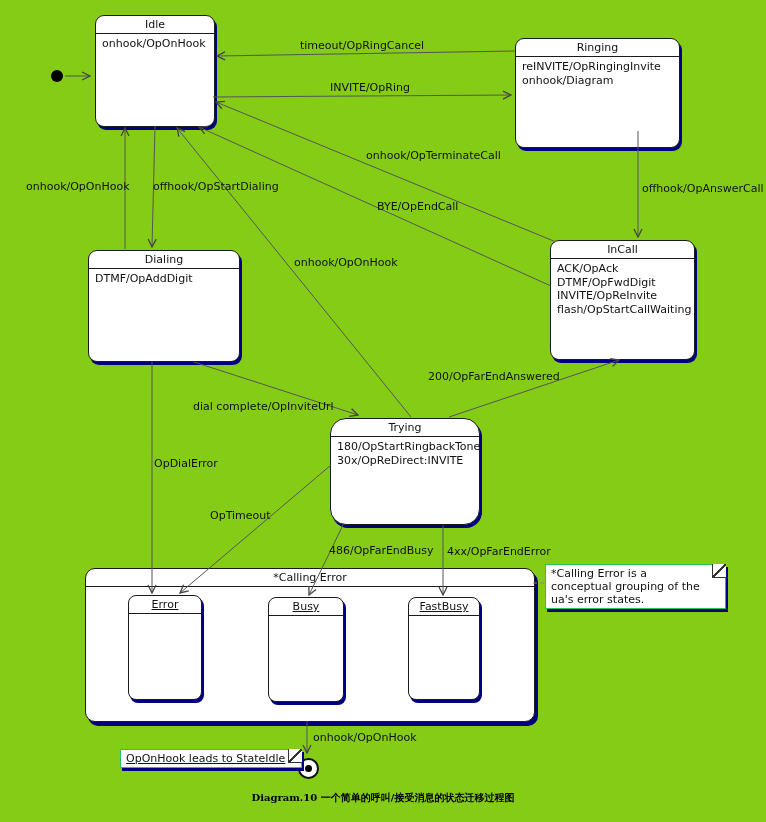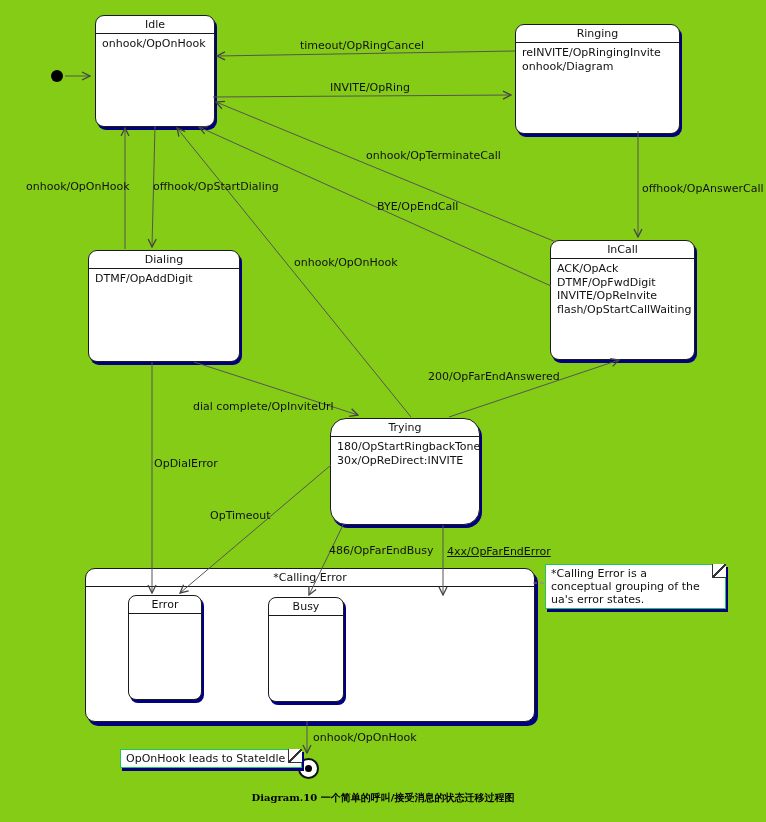--- a/index.html
+++ b/index.html
@@ -6,21 +6,21 @@
   .canvas{position:relative;width:766px;height:822px;background:#84cc16;overflow:hidden;
           font-family:"DejaVu Sans","Liberation Sans",sans-serif;font-size:11px;color:#111;}
   
   .state{position:absolute;background:#fff;border:1px solid #1a1a1a;border-radius:9px;
          box-shadow:2px 3px 0 #000080;z-index:1;}
   .state .title{text-align:center;padding:2px 4px 2px 4px;border-bottom:1px solid #1a1a1a;
                 white-space:nowrap;}
   .state .body{padding:3px 6px;line-height:13.5px;}
   .substate{position:absolute;background:#fff;border:1px solid #1a1a1a;border-radius:8px;
             box-shadow:2px 3px 0 #000080;z-index:2;}
-  .substate .title{text-align:center;padding:2px 4px;border-bottom:1px solid #1a1a1a;}
+  .substate .title{text-align:center;padding:2px 4px;border-bottom:1px solid #1a1a1a;text-decoration:underline;}
   .composite{position:absolute;background:#fff;border:1px solid #1a1a1a;border-radius:10px;
              box-shadow:3px 4px 0 #000080;z-index:1;}
   .composite .title{text-align:center;padding:2px 4px;border-bottom:1px solid #1a1a1a;}
   
   .tlabel{position:absolute;white-space:nowrap;z-index:4;line-height:12px;}
   
   .note{position:absolute;background:#fff;border:1px solid #22c55e;box-shadow:2px 3px 0 #000080;
         z-index:3;padding:2px 16px 2px 5px;line-height:13px;}
   .note .fold{position:absolute;top:-1px;right:-1px;width:13px;height:13px;background:#fff;
               border-left:1px solid #333;border-bottom:1px solid #333;
@@ -44,21 +44,21 @@
 
   <div class="init-dot"></div>
 
   <div class="state" style="left:95px;top:15px;width:118px;height:110px;">
     <div class="title">Idle</div>
     <div class="body">
       <div>onhook/OpOnHook</div>
     </div>
   </div>
 
-  <div class="state" style="left:515px;top:24px;width:163px;height:108px;">
+  <div class="state" style="left:515px;top:38px;width:163px;height:108px;">
     <div class="title">Ringing</div>
     <div class="body">
       <div>reINVITE/OpRingingInvite</div>
       <div>onhook/Diagram</div>
     </div>
   </div>
 
   <div class="state" style="left:88px;top:250px;width:150px;height:110px;">
     <div class="title">Dialing</div>
     <div class="body">
@@ -85,20 +85,23 @@
   </div>
 
   <div class="composite" style="left:85px;top:568px;width:448px;height:152px;">
     <div class="title">*Calling Error</div>
   </div>
   <div class="substate" style="left:128px;top:595px;width:72px;height:103px;">
     <div class="title">Error</div>
   </div>
   <div class="substate" style="left:268px;top:597px;width:74px;height:103px;">
     <div class="title">Busy</div>
+  </div>
+  <div class="substate" style="left:408px;top:597px;width:70px;height:101px;">
+    <div class="title">FastBusy</div>
   </div>
 
   <div class="final-state">
       <div class="dot"></div>
     </div>
 
   <svg class="wires" width="766" height="822">
     <defs>
       <marker id="arr" viewBox="0 0 10 10" refX="9" refY="5" markerWidth="10" markerHeight="10" orient="auto">
         <path d="M1 1 L9 5 L1 9" fill="none" stroke="#444" stroke-width="1.3"></path>
@@ -134,26 +137,26 @@
   <div class="tlabel" style="left:153px;top:181px;">offhook/OpStartDialing</div>
   <div class="tlabel" style="left:366px;top:150px;">onhook/OpTerminateCall</div>
   <div class="tlabel" style="left:377px;top:201px;">BYE/OpEndCall</div>
   <div class="tlabel" style="left:294px;top:257px;">onhook/OpOnHook</div>
   <div class="tlabel" style="left:642px;top:183px;">offhook/OpAnswerCall</div>
   <div class="tlabel" style="left:428px;top:371px;">200/OpFarEndAnswered</div>
   <div class="tlabel" style="left:193px;top:401px;">dial complete/OpInviteUrl</div>
   <div class="tlabel" style="left:154px;top:458px;">OpDialError</div>
   <div class="tlabel" style="left:210px;top:510px;">OpTimeout</div>
   <div class="tlabel" style="left:329px;top:545px;">486/OpFarEndBusy</div>
-  <div class="tlabel" style="left:447px;top:546px;text-decoration:underline;">4xx/OpFarEndError</div>
+  <div class="tlabel" style="left:447px;top:546px;">4xx/OpFarEndError</div>
   <div class="tlabel" style="left:313px;top:732px;">onhook/OpOnHook</div>
 
   <div class="note" style="left:545px;top:564px;width:158px;">
     <div class="fold"></div>
     <span>*Calling Error is a conceptual grouping of the ua's error states.</span>
   </div>
-  <div class="note" style="left:120px;top:749px;white-space:nowrap;">
+  <div class="note" style="left:120px;top:749px;white-space:nowrap;text-decoration:underline;">
     <div class="fold"></div>
     <span>OpOnHook leads to StateIdle</span>
   </div>
 
   <div class="caption">Diagram.10 一个简单的呼叫/接受消息的状态迁移过程图</div>
 </div>
 
 </body></html>

